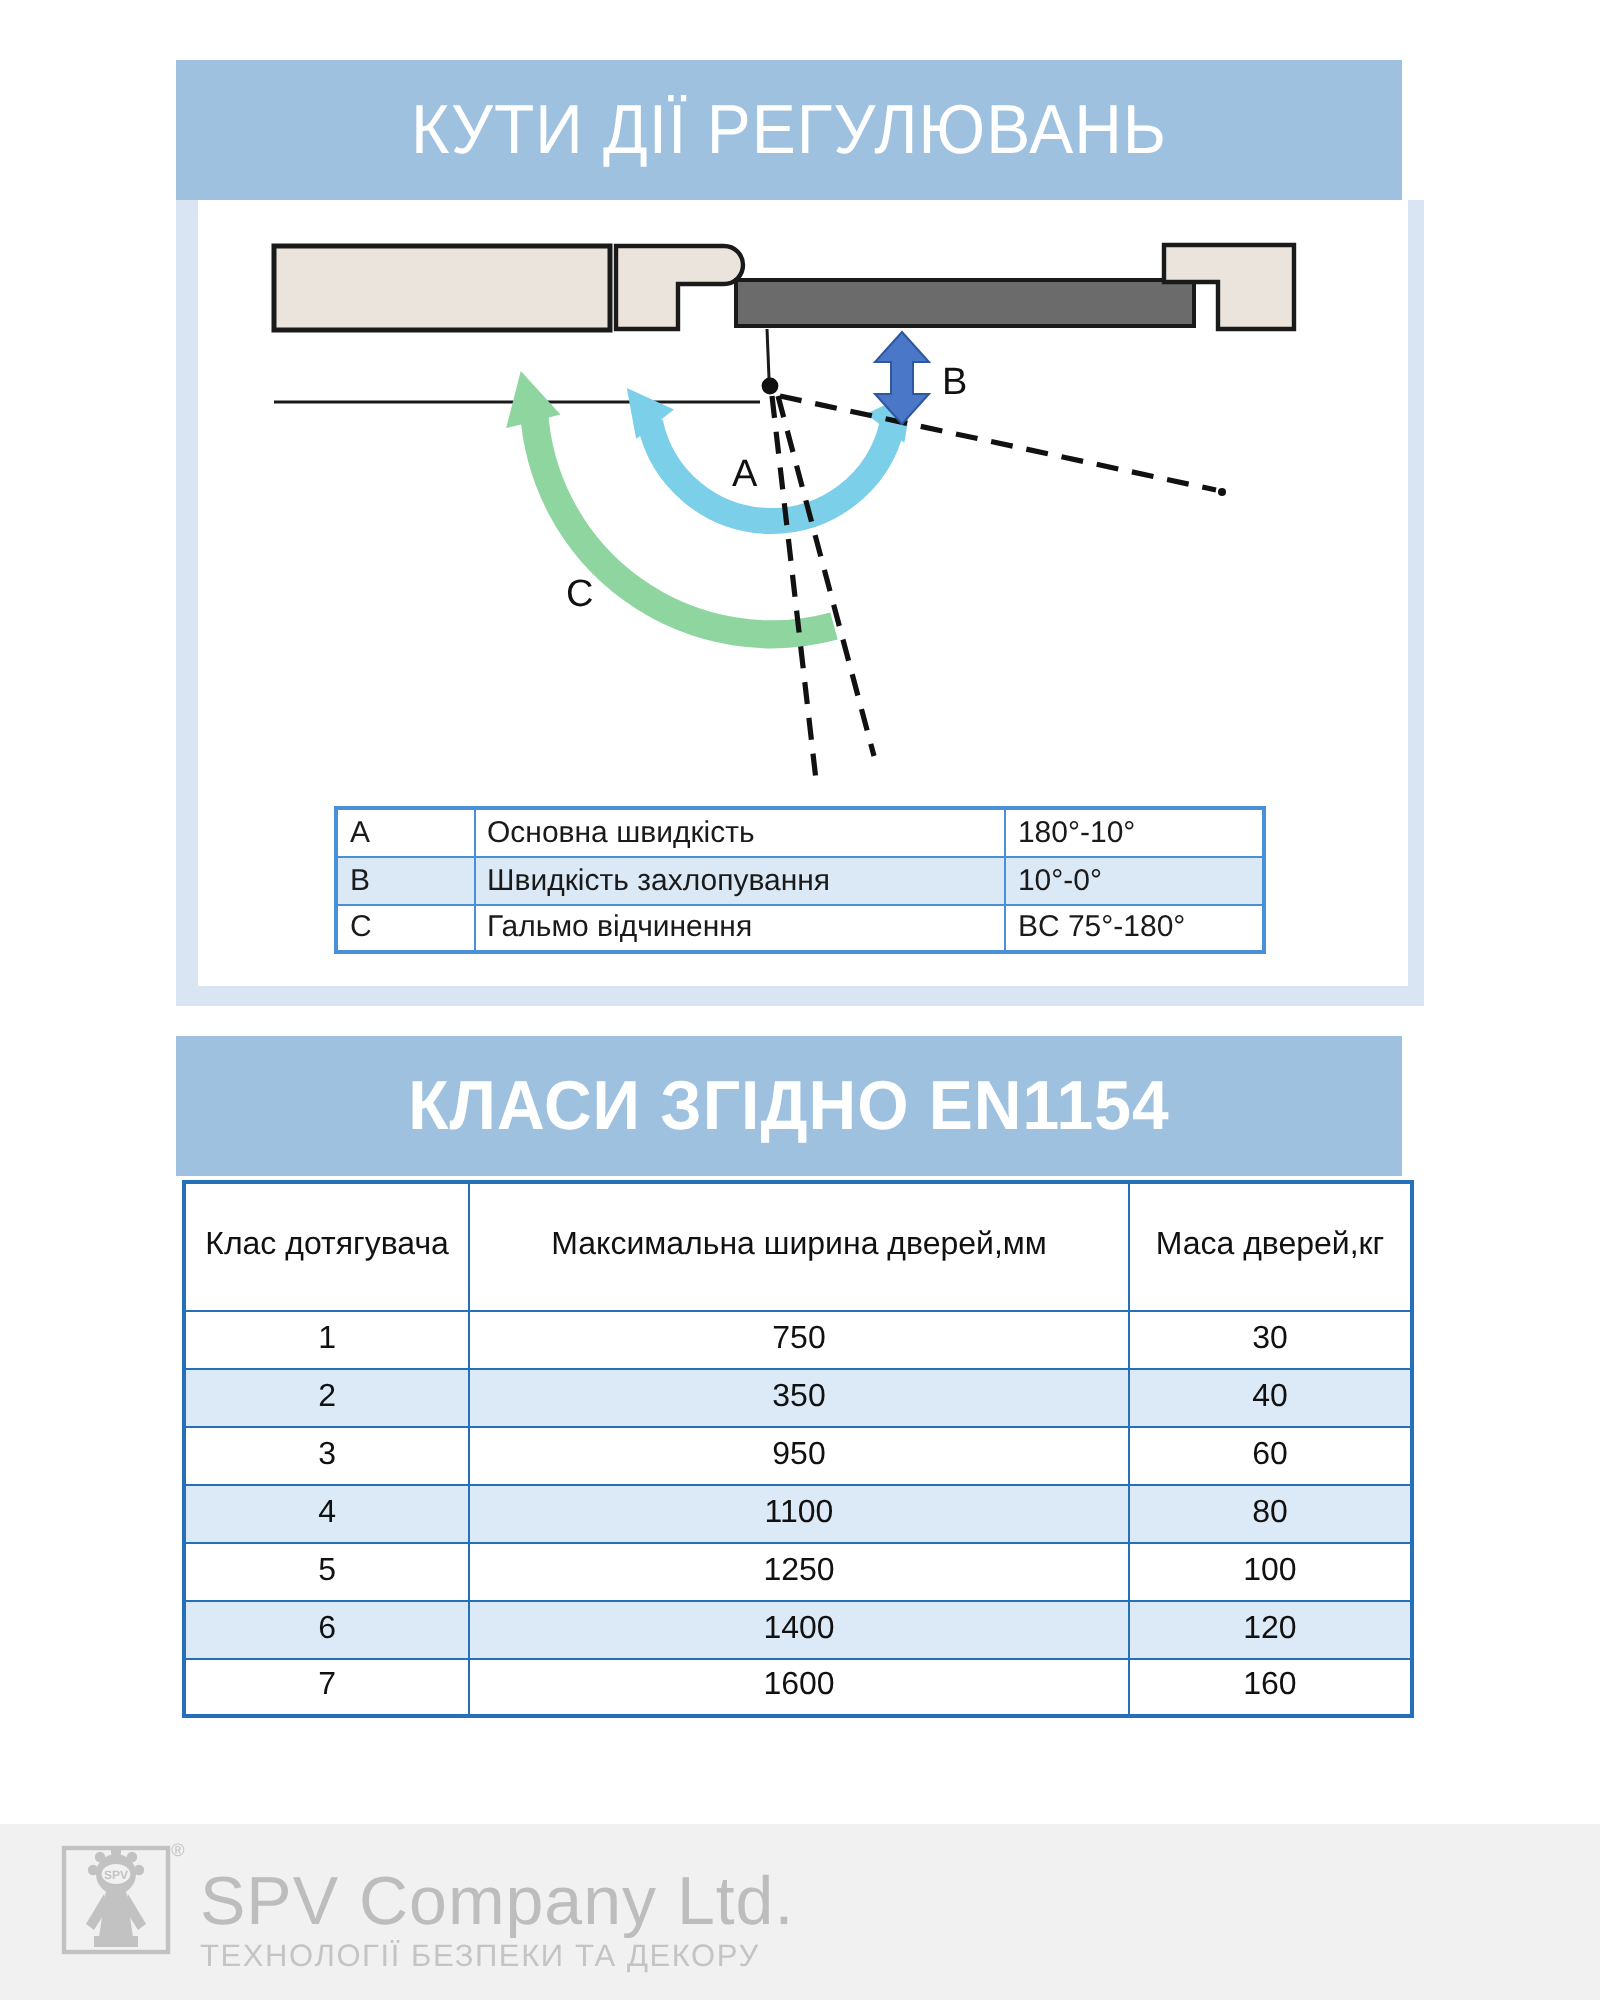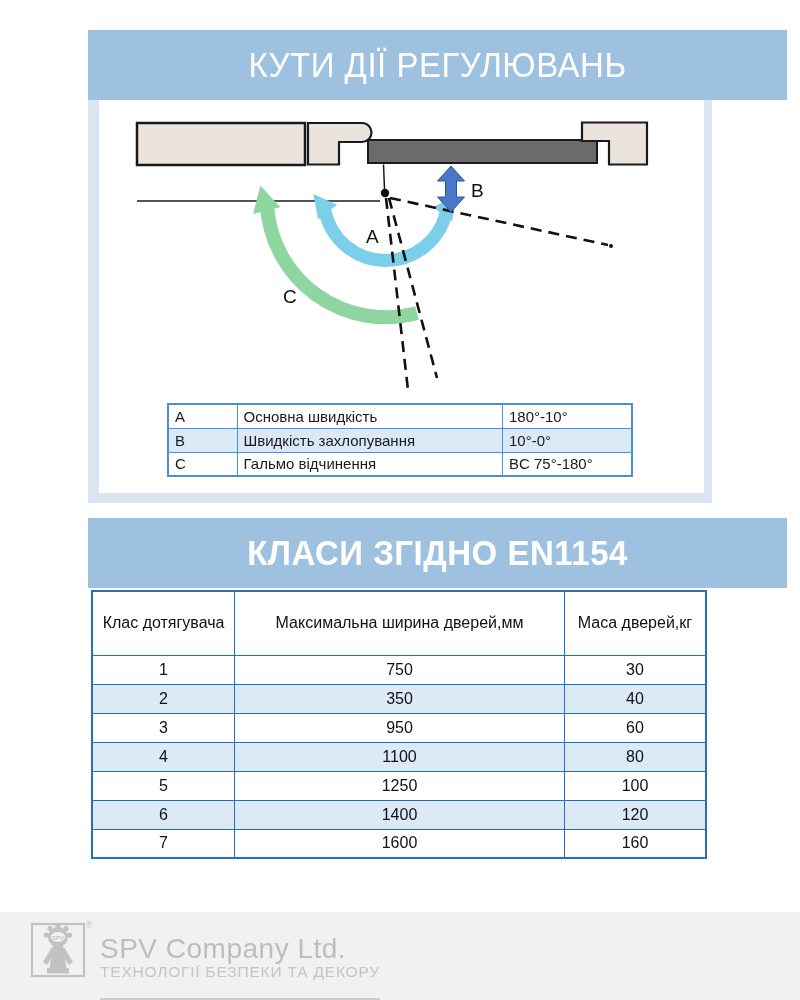--- a/index.html
+++ b/index.html
@@ -1,20 +1,20 @@
 <!DOCTYPE html>
 <html><head>
 <meta charset="utf-8">
 <style>
   * { margin:0; padding:0; box-sizing:border-box; }
   html,body { width:800px; height:1000px; background:#ffffff; font-family:"Liberation Sans", sans-serif; position:relative; overflow:hidden; }
   .abs { position:absolute; }
 
   
-  .band { left:88px; width:699px; height:70px; background:#9ec1e0; display:flex; align-items:center; justify-content:center; }
+  .band { left:88px; width:613px; height:70px; background:#9ec1e0; display:flex; align-items:center; justify-content:center; }
   .band-title { color:#ffffff; font-size:33px; letter-spacing:.5px; transform:scaleY(1.05); white-space:nowrap; }
 
   
   .diagram-box { left:88px; top:100px; width:624px; height:403px; background:#ffffff;
     border-left:11px solid #d9e5f3; border-right:8px solid #d9e5f3; border-bottom:10px solid #d9e5f3; }
 
   
   table { border-collapse:collapse; }
   .angle-table { left:167px; top:403px; width:466px; border:2px solid #4a90d9; table-layout:fixed; }
   .angle-table td { border:1.6px solid #4a90d9; height:24px; font-size:15px; color:#1a1a1a; padding:1px 6px; vertical-align:middle; background:#ffffff; }
@@ -29,21 +29,21 @@
   .class-table td { border:1.6px solid #2570b8; height:29px; font-size:16px; color:#111; text-align:center; vertical-align:middle; background:#ffffff; }
   .class-table tr.alt td { background:#dce9f6; }
   .class-table .w1 { width:137px; }
   .class-table .w2 { width:317px; }
   .class-table .w3 { width:136px; }
 
   
   .footer { left:0; top:912px; width:800px; height:88px; background:#f1f1f1; }
   .spv-logo { left:30px; top:6px; }
   .spv-text { left:100px; top:22px; }
-  .spv-name { font-size:28px; color:#bdbdbd; letter-spacing:.5px; line-height:1.05; white-space:nowrap; }
+  .spv-name { font-size:34px; color:#bdbdbd; letter-spacing:.5px; line-height:1.05; white-space:nowrap; }
   .spv-tagline { display:inline-block; font-size:15.5px; color:#c4c4c4; letter-spacing:.8px; padding-bottom:17px; border-bottom:2px solid #cccccc; white-space:nowrap; }
   .ryobi { right:22px; top:14px; font-size:52px; font-weight:700; color:#c6c6c8; letter-spacing:1px; white-space:nowrap; }
   .ryobi .reg { font-size:14px; font-weight:400; vertical-align:baseline; position:relative; top:4px; left:2px; }
 </style>
 </head>
 <body>
 
 <div class="abs band" style="top:30px;">
   <div class="band-title">КУТИ ДІЇ РЕГУЛЮВАНЬ</div>
 </div>

